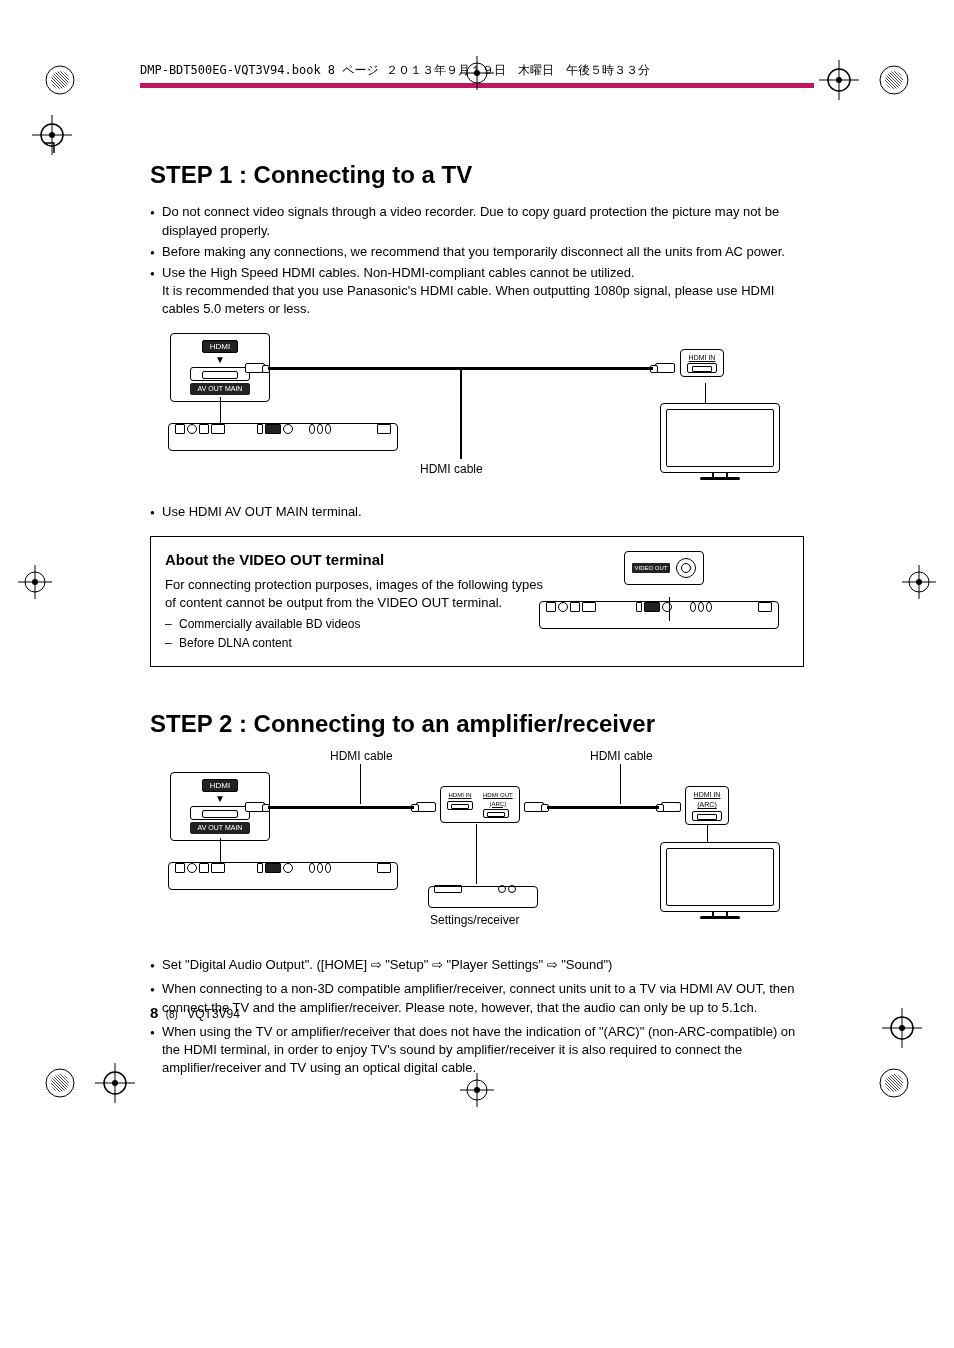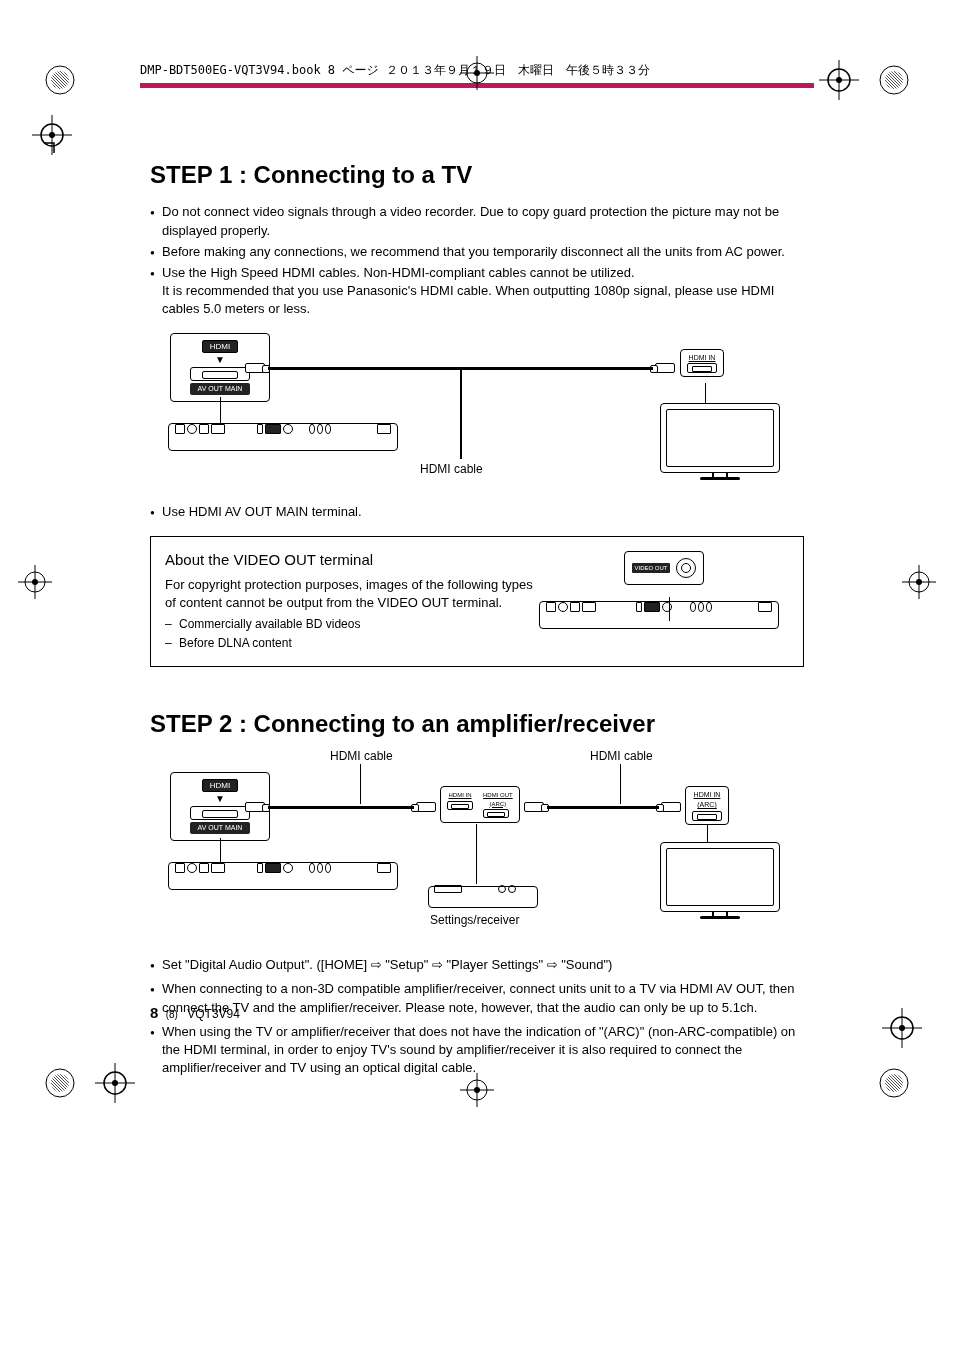--- a/index.html
+++ b/index.html
@@ -1,20 +1,20 @@
 <!DOCTYPE html>
 <html><head>
 <meta charset="utf-8">
 <style>
   * { box-sizing: border-box; margin: 0; padding: 0; }
   body { font-family: Arial, Helvetica, sans-serif; font-size: 13px; line-height: 1.4; color: #000; background: #fff; width: 954px; margin: 0 auto; position: relative; padding: 60px 0 80px; }
   .print-header { font-family: "MS Gothic", monospace; font-size: 12px; border-bottom: 5px solid #be185d; padding: 2px 0 4px; margin: 0 140px 70px; }
   .content { margin: 0 150px; }
   h1 { font-size: 24px; font-weight: bold; margin-bottom: 12px; }
-  h2 { font-size: 15px; font-weight: normal; margin-bottom: 6px; }
+  h2 { font-size: 15px; font-weight: bold; margin-bottom: 6px; }
   .bullets { margin-bottom: 14px; }
   .bullets li { list-style: none; padding-left: 12px; position: relative; margin-bottom: 3px; }
   .bullets li::before { content: "●"; position: absolute; left: 0; font-size: 8px; top: 4px; }
   .bullets li .sub { display:block; }
   .diagram { border: none; margin: 10px 0; }
   .diagram1 { position: relative; height: 160px; }
   .port-box { border: 1px solid #000; border-radius: 4px; padding: 6px; background: #fff; width: 100px; }
   .port-label-top { display:block; font-size:8px; text-align:center; border:1px solid #000; border-radius:2px; margin:0 auto 2px; padding:0 2px; width:36px; background:#222; color:#fff; }
   .port-slot { border:1px solid #000; border-radius:3px; height:14px; width:60px; margin:2px auto; position:relative; }
   .port-slot::after { content:""; display:block; width:34px; height:6px; margin:3px auto; border:1px solid #000; border-radius:2px; background:#fff; }
@@ -215,21 +215,21 @@
     <div style="position:absolute;left:555px;top:50px;width:1px;height:20px;background:#000;"></div>
   </div>
 
   <ul class="bullets" style="margin-top:6px;margin-bottom:6px;">
     <li class="note-line">Use HDMI AV OUT MAIN terminal.</li>
   </ul>
 
   <div class="info-box">
     <div class="txt-half">
       <h2>About the VIDEO OUT terminal</h2>
-      <p>For copyright protection purposes, images of the following types of content cannot be output from the VIDEO OUT terminal.</p>
+      <p>For connecting protection purposes, images of the following types of content cannot be output from the VIDEO OUT terminal.</p>
       <ul class="dash-list">
         <li>Commercially available BD videos</li>
         <li>Before DLNA content</li>
       </ul>
     </div>
     <div class="info-panel">
       <div class="video-out-box">
         <span class="vout-label">VIDEO OUT</span>
         <span class="vout-circle">
             <span class="inner"></span>

